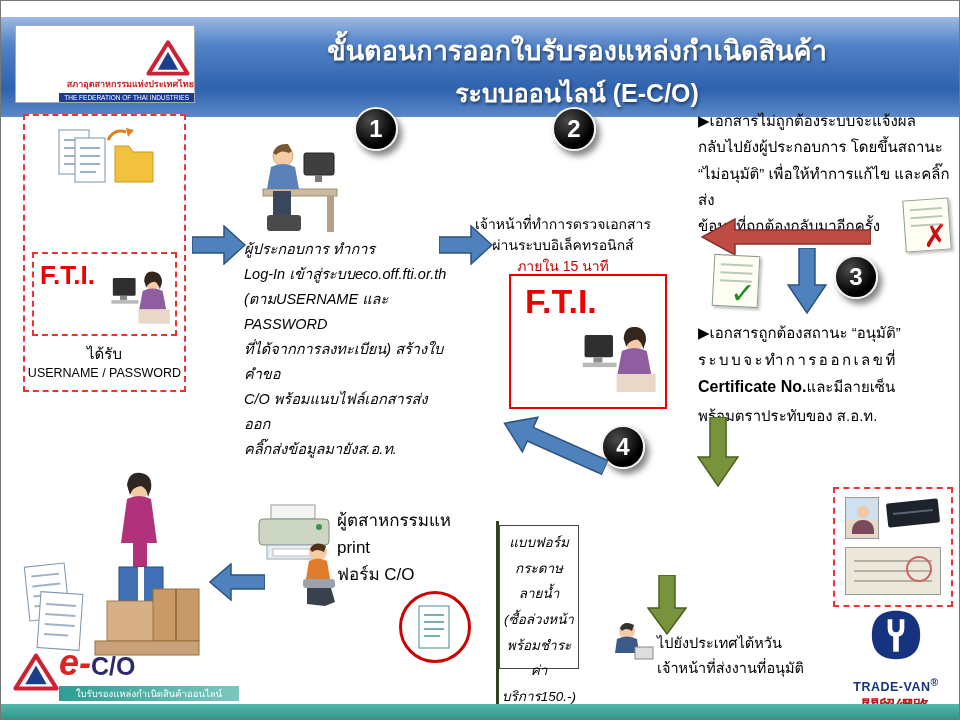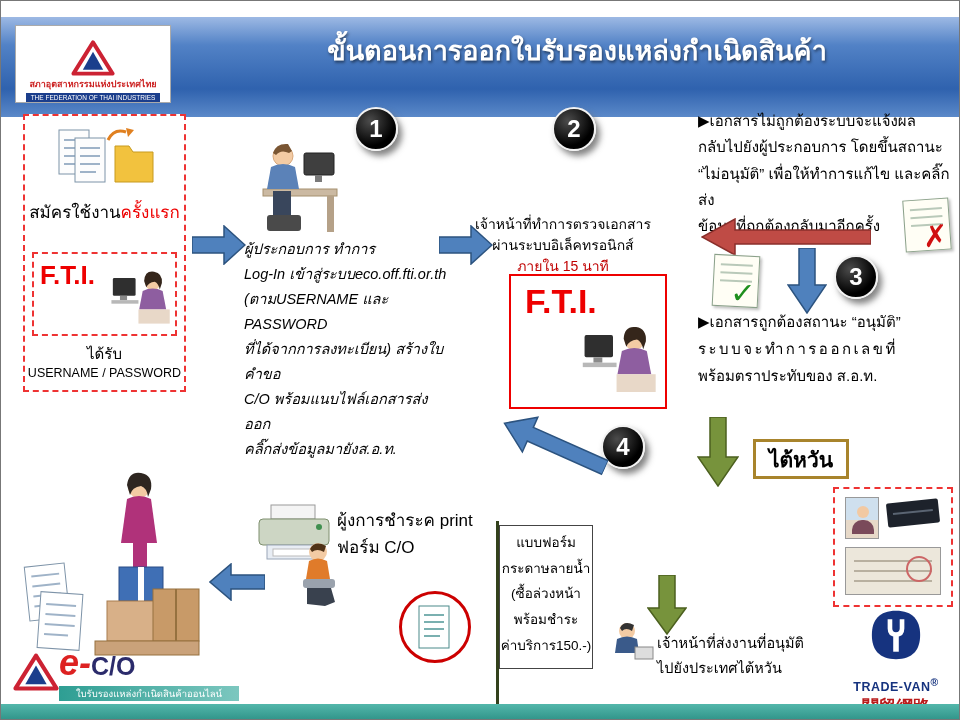--- a/index.html
+++ b/index.html
@@ -8,22 +8,22 @@
          overflow:hidden;border:1px solid #777;box-sizing:border-box;}
   .abs{position:absolute;box-sizing:border-box;}
 
   
   .banner{left:0;top:16px;width:960px;height:100px;
           background:linear-gradient(180deg,#9db9e4 0%,#5282c6 28%,#2f62ae 72%,#5b89c9 100%);}
   .banner-t1{left:200px;right:8px;top:12px;text-align:center;color:#fff;font-weight:bold;
              font-size:27px;text-shadow:1px 2px 3px rgba(0,0,0,.5);}
   .banner-t2{left:200px;right:8px;top:56px;text-align:center;color:#fff;font-weight:bold;
              font-size:25px;text-shadow:1px 2px 3px rgba(0,0,0,.5);}
-  .logo-box{left:14px;top:8px;width:156px;height:78px;background:#fff;border:1px solid #aaa;
-            display:flex;flex-direction:column;align-items:center;padding-top:14px;}
+  .logo-box{left:14px;top:8px;width:180px;height:78px;background:#fff;border:1px solid #aaa;
+            display:flex;flex-direction:column;align-items:flex-end;padding-top:14px;}
   .logo-thai{color:#c22;font-size:9px;font-weight:bold;margin-top:1px;white-space:nowrap;}
   .logo-eng{background:#1b3e8c;color:#fff;font-size:6.5px;padding:1px 5px;margin-top:2px;white-space:nowrap;}
 
   
   .numc{width:44px;height:44px;border-radius:50%;
         background:radial-gradient(circle at 35% 30%,#4c4c4c,#000 65%);
         border:2px solid #f2f2f2;box-shadow:4px 5px 6px rgba(110,110,110,.85);
         color:#fff;font-size:24px;font-weight:bold;display:flex;align-items:center;justify-content:center;}
 
   
@@ -40,35 +40,35 @@
 
   
   .step1-text{left:243px;top:236px;width:205px;font-size:14.5px;line-height:1.72;white-space:pre-line;font-style:italic;}
   .step2-text{left:452px;top:213px;width:220px;text-align:center;font-size:14px;line-height:1.5;}
   .step2-text .red{color:#c00000;}
   .fti-box{left:508px;top:273px;width:158px;height:135px;border:2px solid #e00;background:#fff;}
   .fti-big{left:14px;top:6px;font-size:34px;font-weight:bold;color:#e00;}
   .fti-woman{right:4px;bottom:3px;width:80px;height:88px;}
 
   .reject-text{left:697px;top:107px;width:258px;font-size:15px;line-height:1.75;white-space:pre-line;}
-  .approve-text{left:697px;top:307px;width:258px;font-size:15px;line-height:1.8;}
+  .approve-text{left:697px;top:318px;width:258px;font-size:15px;line-height:1.8;}
   .approve-text .spread{letter-spacing:2.5px;}
   .approve-text .bold{font-weight:bold;font-size:16px;}
   .taiwan{left:752px;top:438px;width:96px;height:40px;border:3px solid #a8842c;background:#fff;
           display:flex;align-items:center;justify-content:center;font-size:21px;font-weight:bold;}
 
   .pay-text{left:598px;top:502px;width:202px;text-align:center;line-height:1.6;font-size:15px;}
   .pay-text .blue{color:#1f4ea1;}
   .pay-text .bold{font-weight:bold;}
   .print-text{left:336px;top:506px;width:150px;font-size:17px;line-height:1.6;}
   .officer-text{left:656px;top:630px;width:155px;font-size:14.5px;line-height:1.7;}
 
   .vline{left:495px;top:520px;width:3px;height:190px;background:#33411c;}
-  .form-box{left:498px;top:524px;width:94px;height:144px;border:1.5px solid #444;background:#fff;
-            text-align:center;font-size:13.5px;line-height:1.9;padding-top:4px;}
+  .form-box{left:498px;top:524px;width:80px;height:144px;border:1.5px solid #444;background:#fff;
+            text-align:center;font-size:13.5px;line-height:1.9;padding-top:4px;font-style:italic;}
   .red-circle{left:398px;top:590px;width:72px;height:72px;border:3px solid #c00;border-radius:50%;
               display:flex;align-items:center;justify-content:center;background:#fff;}
 
   
   .mini-doc{width:46px;height:52px;background:#fffef5;border:1px solid #8aa08a;
             box-shadow:2px 2px 3px rgba(0,0,0,.25);}
   .mini-doc .dl{position:absolute;left:6px;right:6px;height:2px;background:#b9c9b9;}
   .mark{position:absolute;right:2px;bottom:-2px;font-size:30px;font-weight:bold;line-height:1;}
   .mark.red{color:#d01010;} .mark.green{color:#1e8f1e;}
 
@@ -97,20 +97,21 @@
 
   .bottom-bar{left:0;top:703px;width:960px;height:17px;background:linear-gradient(180deg,#53b7ab,#2e9287);}
 </style>
 </head>
 <body>
 
 <div class="slide">
 
   <div class="abs banner">
     <div class="abs banner-t1">ขั้นตอนการออกใบรับรองแหล่งกำเนิดสินค้า</div>
+    <div class="abs banner-t2">ระบบออนไลน์ (E-C/O)</div>
     <div class="abs logo-box">
       <svg width="52" height="40" viewBox="0 0 56 46">
         <path d="M28 3 L53 43 L3 43 Z" fill="none" stroke="#cc2233" stroke-width="5" stroke-linejoin="round"></path>
         <path d="M28 15 L41 38 L15 38 Z" fill="#1b3e8c"></path>
       </svg>
       <div class="logo-thai">สภาอุตสาหกรรมแห่งประเทศไทย</div>
       <div class="logo-eng">THE FEDERATION OF THAI INDUSTRIES</div>
     </div>
   </div>
 
@@ -127,23 +128,20 @@
       <g stroke="#9fb3c8" stroke-width="2">
           <line x1="27" y1="28" x2="47" y2="28"></line>
           <line x1="27" y1="36" x2="47" y2="36"></line>
           <line x1="27" y1="44" x2="47" y2="44"></line>
           <line x1="27" y1="52" x2="43" y2="52"></line>
         </g>
       <path d="M62 26 h14 l4 6 h20 v30 h-38 z" fill="#f2c23e" stroke="#c79a1e"></path>
       <path d="M55 20 q6 -12 18 -8" fill="none" stroke="#e08020" stroke-width="3"></path>
       <path d="M73 8 l8 2 -6 7 z" fill="#e08020"></path>
     </svg>
-    <div class="abs reg-line1">
-      <span>สมัครใช้งาน</span><span class="red">ครั้งแรก</span>
-    </div>
     <div class="abs reg-inner">
       <div class="abs reg-fti">F.T.I.</div>
       <svg class="abs reg-woman" viewBox="0 0 90 92">
         <rect x="4" y="18" width="32" height="25" rx="2" fill="#2f2f2f"></rect>
         <rect x="14" y="43" width="10" height="6" fill="#8a8a8a"></rect>
         <rect x="2" y="49" width="38" height="5" fill="#b8b8b8"></rect>
         <circle cx="60" cy="24" r="11" fill="#f3cba4"></circle>
         <path d="M48 22 q1 -15 14 -13 q12 2 11 16 l-3 9 q-2 -9 -7 -11 q-9 1 -12 8 z" fill="#35261b"></path>
         <path d="M46 36 q14 -7 28 0 l5 26 h-38 z" fill="#8e5ea0"></path>
         <rect x="40" y="62" width="44" height="20" fill="#e8d8c8"></rect>
@@ -218,26 +216,26 @@
       <i class="dl" style="top:24px"></i>
     <span class="mark green">✓</span>
   </div>
   <svg class="abs" style="left:786px;top:247px" width="40" height="66">
     <polygon points="12,0 28,0 28,37 39,37 20,65 1,37 12,37" fill="#4f81bd" stroke="#2c537f" stroke-width="1.5"></polygon>
   </svg>
   <div class="abs numc" style="left:833px;top:254px">3</div>
   <div class="abs approve-text">
     <div>▶เอกสารถูกต้องสถานะ “อนุมัติ”</div>
     <div class="spread">ระบบจะทำการออกเลขที่</div>
+    <div><span class="bold">Certificate No.</span><span>และมีลายเซ็น</span></div>
     <div>พร้อมตราประทับของ ส.อ.ท.</div>
   </div>
   <svg class="abs" style="left:696px;top:416px" width="42" height="70">
     <polygon points="13,0 29,0 29,40 41,40 21,69 1,40 13,40" fill="#77933c" stroke="#4c601f" stroke-width="1.5"></polygon>
   </svg>
-  <div class="abs taiwan">ไต้หวัน</div>
 
   <div class="abs numc" style="left:600px;top:424px">4</div>
   <svg class="abs" style="left:492px;top:446px;transform:rotate(24deg);transform-origin:right center" width="112" height="42">
     <polygon points="112,13 30,13 30,2 2,21 30,40 30,28 112,28" fill="#4f81bd" stroke="#2c537f" stroke-width="1.5"></polygon>
   </svg>
 
   <svg class="abs" style="left:252px;top:500px" width="86" height="64" viewBox="0 0 86 64">
     <rect x="18" y="4" width="44" height="14" fill="#f4f4f4" stroke="#9a9a9a"></rect>
     <rect x="6" y="18" width="70" height="26" rx="4" fill="#cdd6c4" stroke="#7e8f6e"></rect>
     <rect x="14" y="44" width="54" height="14" fill="#e8edf4" stroke="#9aa6b8"></rect>
@@ -245,21 +243,21 @@
     <circle cx="66" cy="26" r="3" fill="#3f8f4f"></circle>
   </svg>
   <svg class="abs" style="left:292px;top:540px" width="56" height="72" viewBox="0 0 56 72">
     <circle cx="25" cy="11" r="9" fill="#f3cba4"></circle>
     <path d="M17 8 q5 -9 16 -3 l-2 6 q-7 -4 -12 0 z" fill="#4f3217"></path>
     <path d="M16 20 q9 -5 18 0 l3 18 h-24 z" fill="#e07b2a"></path>
     <rect x="10" y="38" width="32" height="9" rx="3" fill="#9aa2ad"></rect>
     <path d="M14 47 l24 0 4 14 -10 4 -18 -2 z" fill="#39414e"></path>
   </svg>
   <div class="abs print-text">
-    <div>ผู้งการชำระค print</div>
+    <div>ผู้ตสาหกรรมแห print</div>
     <div>ฟอร์ม C/O</div>
   </div>
 
   <div class="abs vline"></div>
   <div class="abs form-box">
     <div>แบบฟอร์ม</div>
     <div>กระดาษลายน้ำ</div>
     <div>(ซื้อล่วงหน้า</div>
     <div>พร้อมชำระ</div>
     <div>ค่าบริการ150.-)</div>
@@ -279,22 +277,22 @@
   <svg class="abs" style="left:646px;top:574px" width="40" height="60">
     <polygon points="12,0 28,0 28,33 39,33 20,59 1,33 12,33" fill="#77933c" stroke="#4c601f" stroke-width="1.5"></polygon>
   </svg>
   <svg class="abs" style="left:606px;top:620px" width="50" height="50" viewBox="0 0 50 50">
     <circle cx="20" cy="10" r="8" fill="#f3cba4"></circle>
     <path d="M13 7 q4 -8 14 -3 l-2 6 q-6 -4 -10 0 z" fill="#333"></path>
     <path d="M10 18 q10 -5 20 0 l2 14 h-24 z" fill="#3a5a8a"></path>
     <rect x="28" y="26" width="18" height="12" fill="#ddd" stroke="#888"></rect>
   </svg>
   <div class="abs officer-text">
+    <div>ไปยังประเทศไต้หวัน</div>
     <div>เจ้าหน้าที่ส่งงานที่อนุมัติ</div>
-    <div>ไปยังประเทศไต้หวัน</div>
   </div>
 
   <div class="abs photo-box">
     <div class="abs photo1">
         <span class="face"></span>
         <span class="body"></span>
       </div>
     <div class="abs dark-item"></div>
     <div class="abs photo2">
       <span class="l" style="top:12px"></span>

